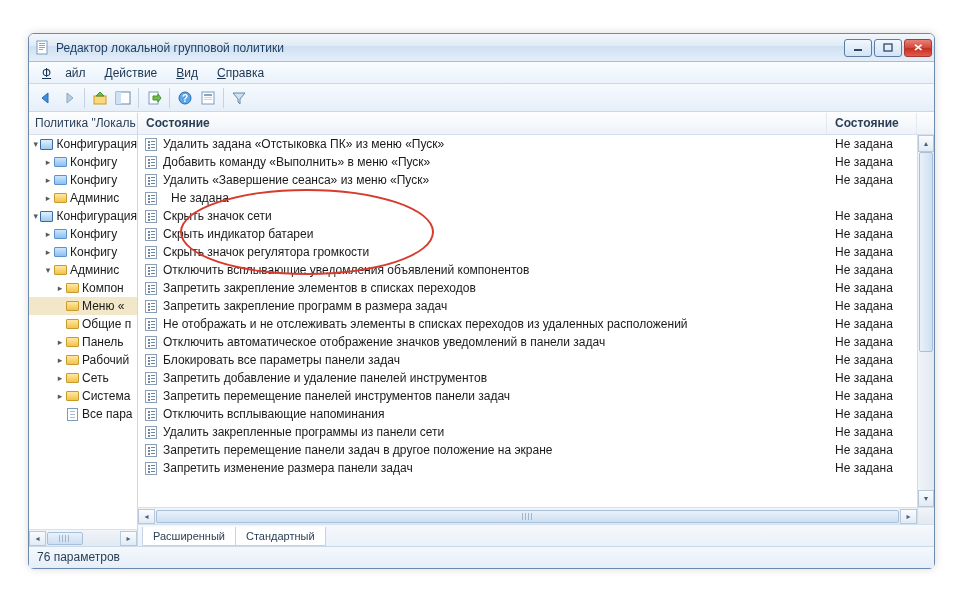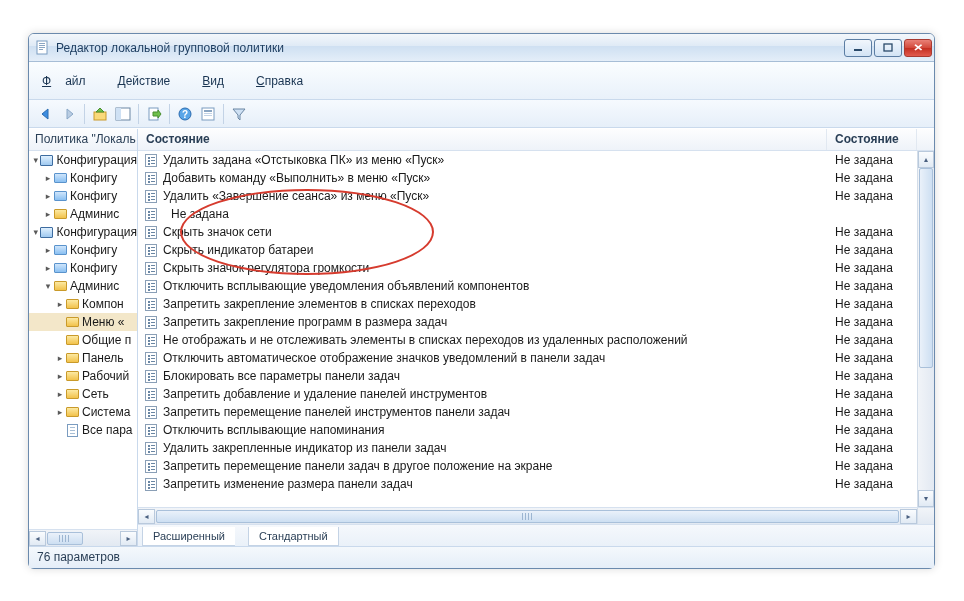--- a/index.html
+++ b/index.html
@@ -5,21 +5,21 @@
 * { box-sizing: border-box; margin: 0; padding: 0; }
 body { font-family: "Segoe UI", Tahoma, sans-serif; font-size: 12px; background: #fff; width: 964px; height: 601px; overflow: hidden; user-select: none; }
 .window { position: absolute; left: 28px; top: 33px; width: 907px; height: 536px; background: #fff; border: 1px solid #6b8aad; border-radius: 6px; box-shadow: 0 0 8px rgba(0,0,0,0.15); display: flex; flex-direction: column; }
 .titlebar { height: 28px; background: linear-gradient(#f3f7fb,#dfeaf6 45%,#cfe0f2 46%,#e4eef9); border-bottom: 1px solid #a6bdd6; border-radius: 5px 5px 0 0; display: flex; align-items: center; padding: 0 2px 0 6px; }
 .titlebar .ticon { width: 16px; height: 16px; margin-right: 5px; }
 .titlebar .title { color: #1c3c5f; flex: 1; }
 .win-controls { display: flex; gap: 2px; }
 .win-btn { width: 28px; height: 18px; border: 1px solid #5b7da3; border-radius: 3px; background: linear-gradient(#f1f6fc,#d3e4f5); display: flex; align-items: center; justify-content: center; font-size: 10px; color: #2a4a6a; }
 .win-btn.close { border-color: #a83a31; background: linear-gradient(#e98177,#d34a3c 48%,#c22d1f 49%,#e15a4d); color: #fff; font-weight: bold; }
 .win-btn.close .x { transform: scaleX(1.2); }
-.menubar { height: 38px; background: linear-gradient(#fafdff,#e9f1fa); border-bottom: 1px solid #c9d9ec; display: flex; align-items: center; padding: 0 6px; gap: 18px; }
+.menubar { height: 22px; background: linear-gradient(#fafdff,#e9f1fa); border-bottom: 1px solid #c9d9ec; display: flex; align-items: center; padding: 0 6px; gap: 5px; }
 .menubar span { padding: 2px 7px; color: #1a3552; cursor: default; }
 .menubar span u { text-decoration: underline; }
 .toolbar { height: 28px; background: linear-gradient(#f6fafe,#e6eff9); border-bottom: 1px solid #c9d9ec; display: flex; align-items: center; padding: 0 6px; gap: 1px; }
 .tbtn { width: 22px; height: 22px; display: flex; align-items: center; justify-content: center; border-radius: 3px; }
 .tsep { width: 1px; height: 20px; background: #c3d3e6; margin: 0 3px; }
 .content { flex: 1; display: flex; min-height: 0; border-top: 1px solid #fff; }
 .tree { width: 109px; background: #fff; border-right: 1px solid #c9d9ec; overflow: hidden; position: relative; }
 .tree-col { height: 22px; background: linear-gradient(#fdfdfe,#eef3f9); border-bottom: 1px solid #d6e1ef; padding: 3px 6px; color: #2a3f56; white-space: nowrap; overflow: hidden; }
 .tree-body { position: relative; }
 .tnode { display: flex; align-items: center; height: 18px; padding-left: 2px; white-space: nowrap; overflow: hidden; color: #1a1a1a; }
@@ -49,21 +49,21 @@
 .row .rtxt { flex: 1; white-space: nowrap; overflow: hidden; color: #1a1a1a; }
 .row .rstate { width: 90px; padding-left: 8px; color: #1a1a1a; }
 .vscroll { width: 17px; background: linear-gradient(90deg,#f1f4f8,#e2e9f2); border-left: 1px solid #d3dde9; position: relative; }
 .vs-btn { height: 17px; background: linear-gradient(#fafcfe,#e1eaf4); border: 1px solid #b9c9dc; display: flex; align-items: center; justify-content: center; font-size: 8px; color: #4a6080; }
 .vs-thumb { position: absolute; left: 1px; right: 1px; top: 17px; height: 200px; background: linear-gradient(90deg,#eaf1fa,#cddff2); border: 1px solid #a9c0da; border-radius: 2px; }
 .hscroll-area { height: 17px; display: flex; border-top: 1px solid #d6e1ef; }
 .hscroll { flex: 1; background: linear-gradient(#f1f4f8,#e2e9f2); position: relative; display: flex; align-items: center; }
 .hs-btn { width: 17px; height: 15px; background: linear-gradient(#fafcfe,#e1eaf4); border: 1px solid #b9c9dc; display:flex; align-items:center; justify-content:center; font-size:8px; color:#4a6080; }
 .hs-thumb { flex: 1; height: 13px; margin: 0 1px; background: linear-gradient(#eaf1fa,#cddff2); border: 1px solid #a9c0da; border-radius: 2px; position:relative; }
 .hs-grip { position:absolute; left:50%; top:2px; transform:translateX(-50%); width:12px; height:7px; background:repeating-linear-gradient(90deg,#9cb5d1 0 1px, transparent 1px 3px); }
-.tabs { height: 22px; display: flex; align-items: flex-end; padding-left: 4px; background: linear-gradient(#f5f8fc,#eaf1f9); border-top:1px solid #d6e1ef;gap:13px; }
+.tabs { height: 22px; display: flex; align-items: flex-end; padding-left: 4px; background: linear-gradient(#f5f8fc,#eaf1f9); border-top:1px solid #d6e1ef; }
 .tab { padding: 3px 10px; border: 1px solid #c4d3e5; border-top: none; background: #fff; color: #2a3f56; font-size: 11px; position:relative; }
 .tab:first-child { border-right:none; }
 .tree-hscroll-area { position:absolute; left:0; right:0; bottom:0; height:17px; background:linear-gradient(#f1f4f8,#e2e9f2); display:flex; align-items:center; border-top:1px solid #d6e1ef; }
 .tree-hs-btn { width:17px; height:15px; background:linear-gradient(#fafcfe,#e1eaf4); border:1px solid #b9c9dc; display:flex; align-items:center; justify-content:center; font-size:8px; color:#4a6080;}
 .tree-hs-thumb { width:36px; height:13px; margin-left:1px; background:linear-gradient(#eaf1fa,#cddff2); border:1px solid #a9c0da; border-radius:2px; position:relative;}
 .statusbar { height: 22px; background: linear-gradient(#f4f8fc,#e5eef8); border-top: 1px solid #c9d9ec; padding: 3px 8px; color: #2a3f56; }
 .highlight-oval { position: absolute; border: 2px solid #d63b2e; border-radius: 50% / 50%; pointer-events: none; }
 svg { display:block; }
 </style>
 </head>
@@ -402,21 +402,21 @@
               <span class="ricon">
                 <div class="policy-icon"></div>
               </span>
               <span class="rtxt">Отключить всплывающие напоминания</span>
               <span class="rstate">Не задана</span>
             </div>
             <div class="row">
               <span class="ricon">
                 <div class="policy-icon"></div>
               </span>
-              <span class="rtxt">Удалить закрепленные индикатор из панели задач</span>
+              <span class="rtxt">Удалить закрепленные программы из панели сети</span>
               <span class="rstate">Не задана</span>
             </div>
             <div class="row">
               <span class="ricon">
                 <div class="policy-icon"></div>
               </span>
               <span class="rtxt">Запретить перемещение панели задач в другое положение на экране</span>
               <span class="rstate">Не задана</span>
             </div>
             <div class="row">

